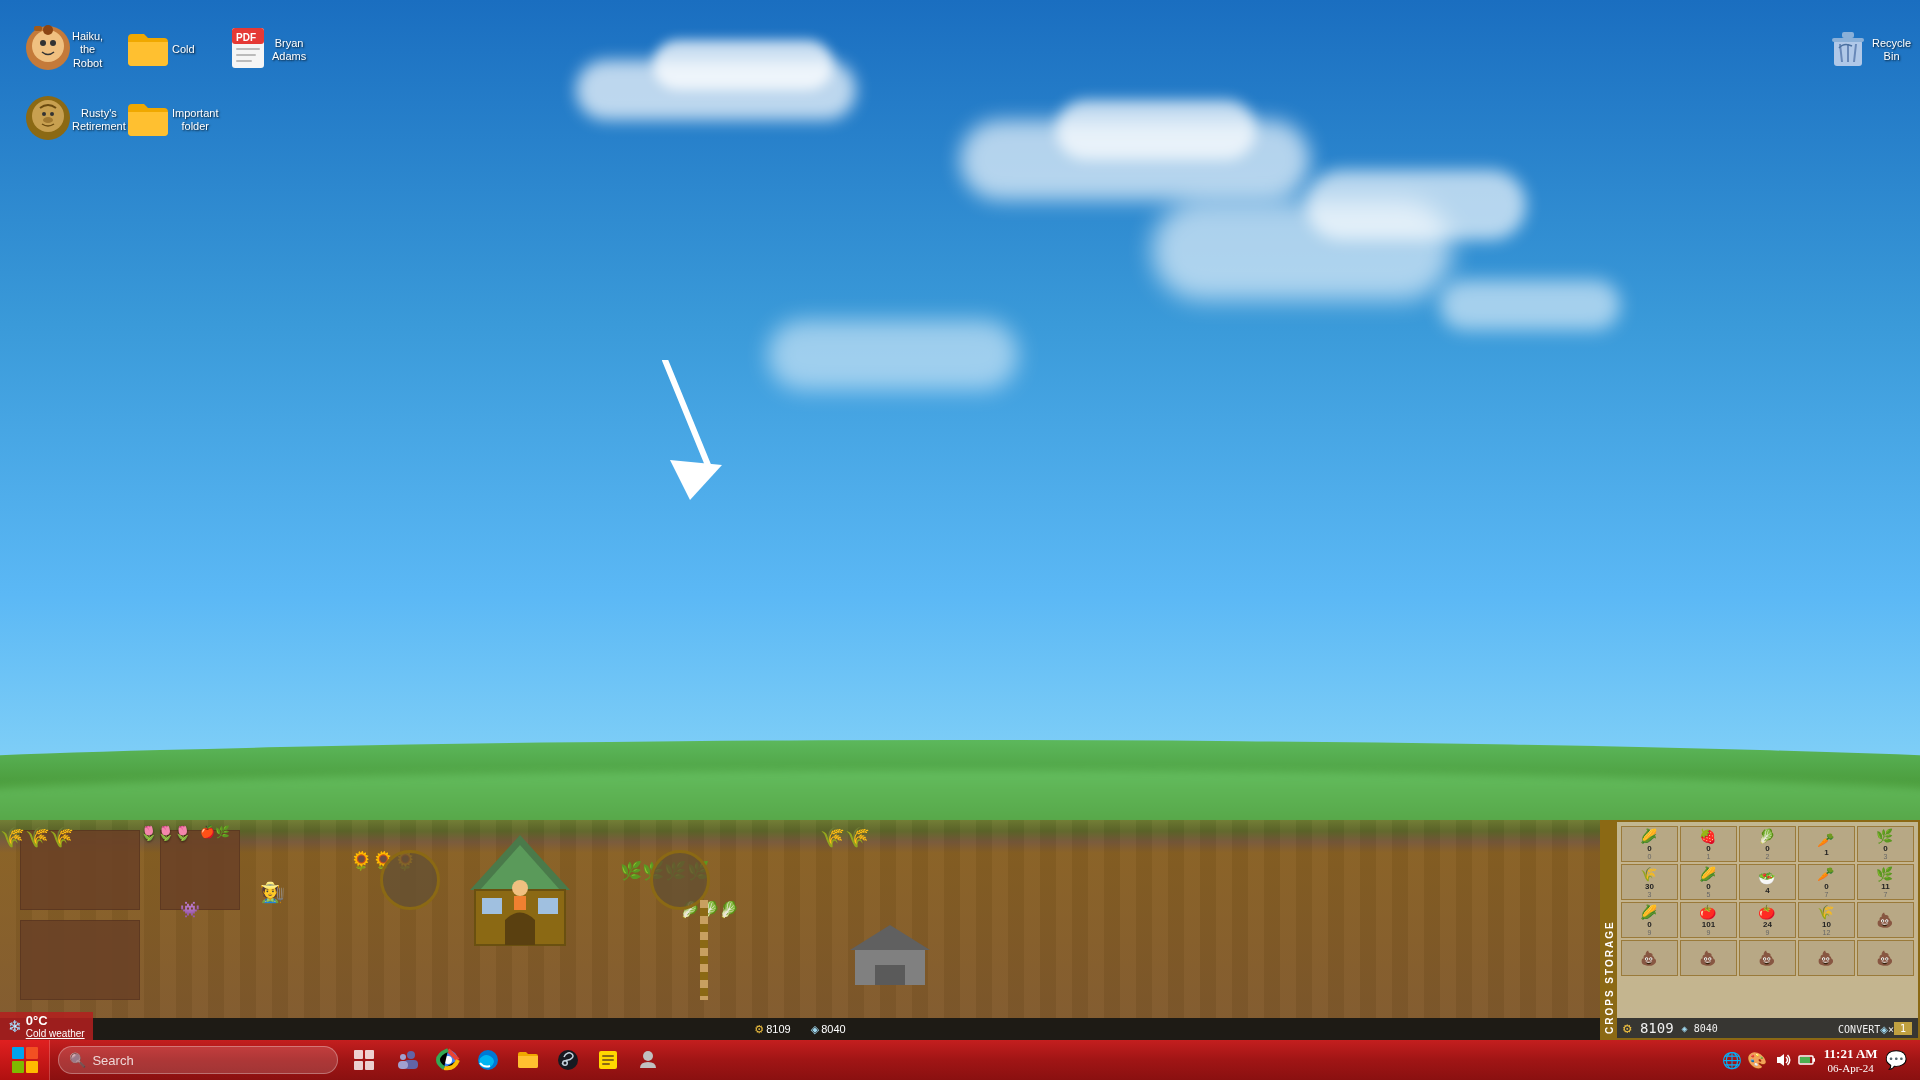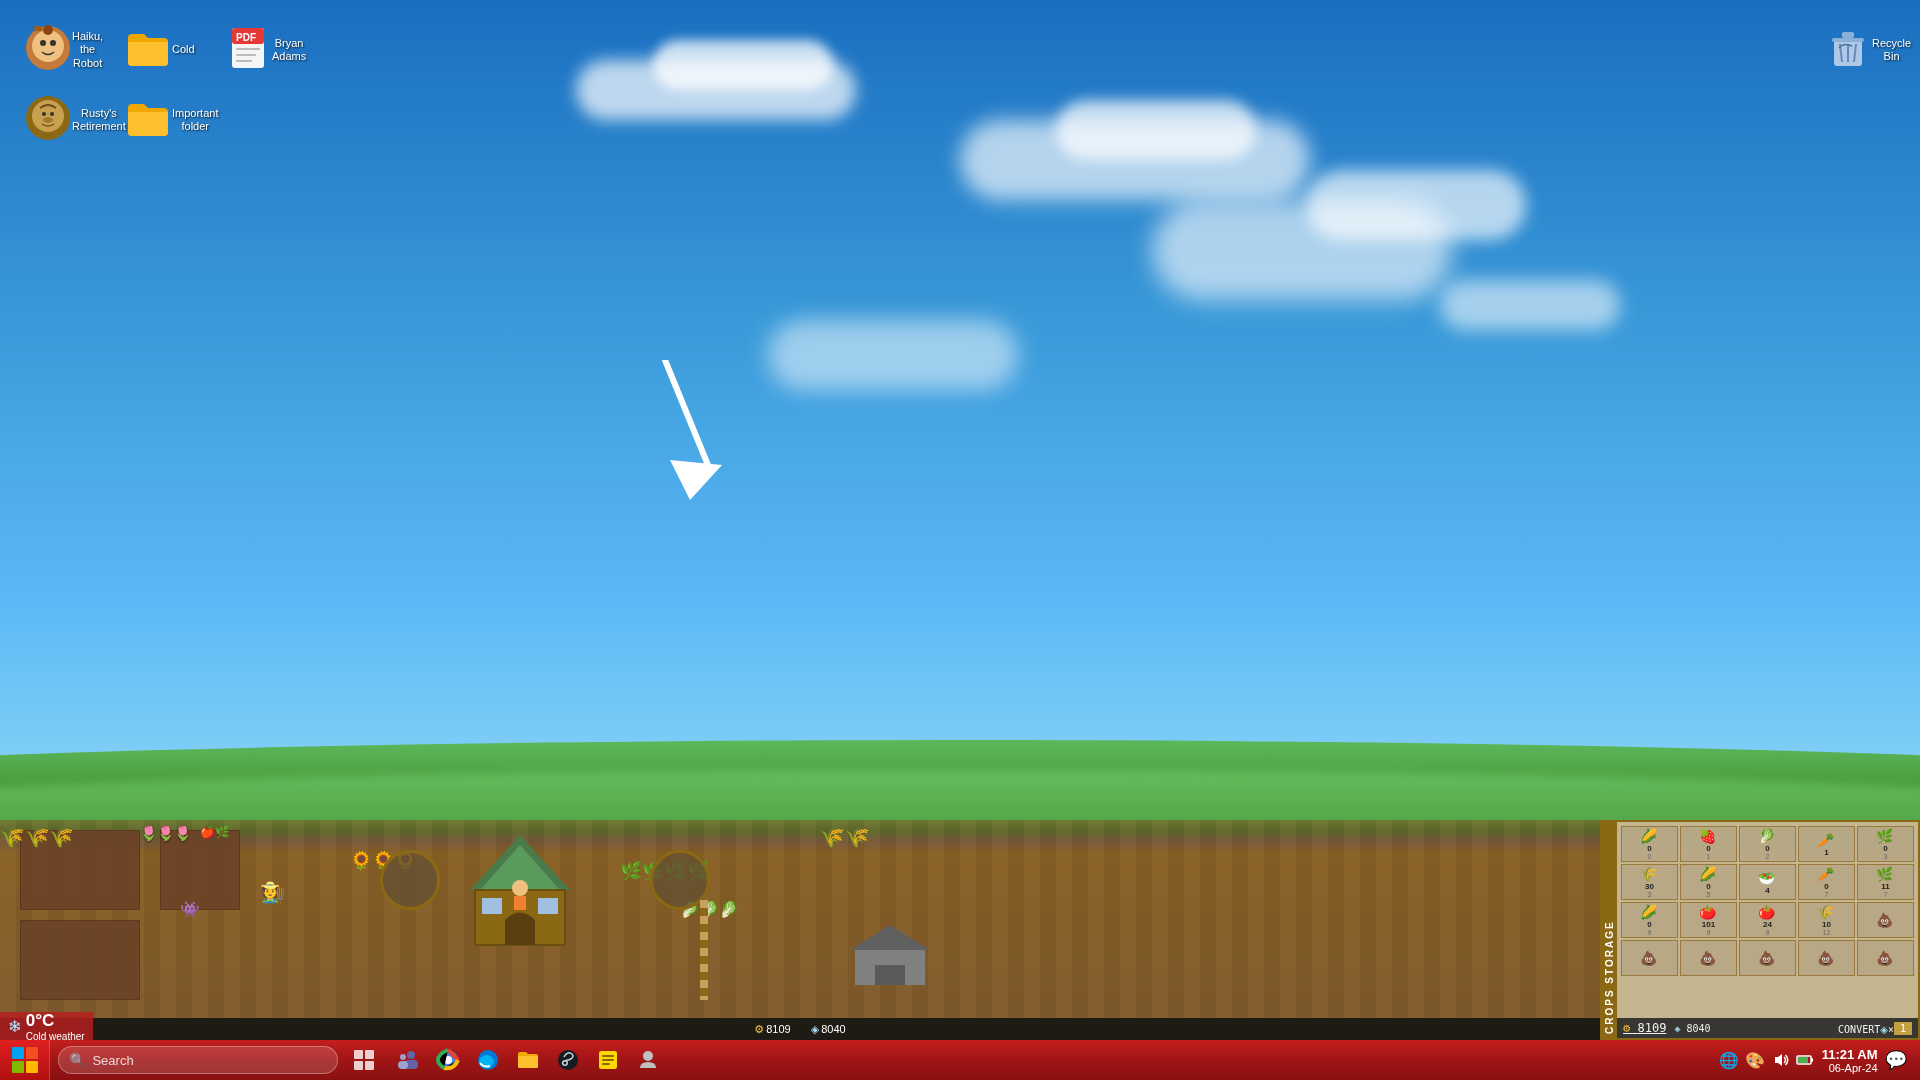--- a/index.html
+++ b/index.html
@@ -266,23 +266,24 @@
     
     #system-tray {
       margin-left: auto;
       display: flex;
       align-items: center;
       gap: 8px;
       padding-right: 12px;
     }
 
     .clock-area {
-      text-align: right;
+      text-align: center;
       color: white;
       font-size: 12px;
+      font-family: Liberation Serif, serif;
     }
 
     .clock-time {
       font-weight: bold;
       font-size: 13px;
     }
 
     
     #weather-widget {
       position: absolute;
@@ -597,42 +598,42 @@
 
       </div>
             <div class="crop-slot">
         <span class="crop-icon">💩</span>
         <span class="crop-count"></span>
 
       </div>
           </div>
         <div id="convert-bar" style="position: relative; bottom: auto; right: auto; width: 100%;">
           <div style="display:flex;align-items:center;gap:8px;">
-            <span style="color:#f0f0f0;font-size:12px;font-family:monospace;text-decoration:underline;">
+            <span style="color:#f0f0f0;font-size:14px;font-family:monospace;">
               <span style="color:#f0c040;">⚙</span> <span>8109</span>
             </span>
             <span style="color:#f0f0f0;font-size:10px;font-family:monospace;">
               <span style="color:#a0d8f0;">◈</span> <span>8040</span>
             </span>
           </div>
           <div style="display:flex;align-items:flex-end;">
             <span class="convert-text">CONVERT</span>
             <span style="color:#a0d8f0;font-size:10px;">◈</span>
             <span class="convert-text">×</span>
             <button style="background:#c0a040;color:white;border:none;font-size:10px;padding:1px 6px;cursor:pointer;font-family:monospace;">1</button>
           </div>
         </div>
       </div>
     </div>
   </div>
 
   <div id="weather-widget">
     <span>❄️</span>
     <div>
-      <div style="font-weight:bold;font-size:17px;">0°C</div>
+      <div style="font-weight:bold;font-size:13px;">0°C</div>
       <div style="font-size:10px;text-decoration:underline;">Cold weather</div>
     </div>
   </div>
 
   <div id="taskbar">
 
     <div id="start-btn">
       <svg class="win-logo" width="28" height="28" viewBox="0 0 28 28">
         <rect x="1" y="1" width="12" height="12" rx="1" fill="#00a4ef"></rect>
         <rect x="15" y="1" width="12" height="12" rx="1" fill="#f25022"></rect>

